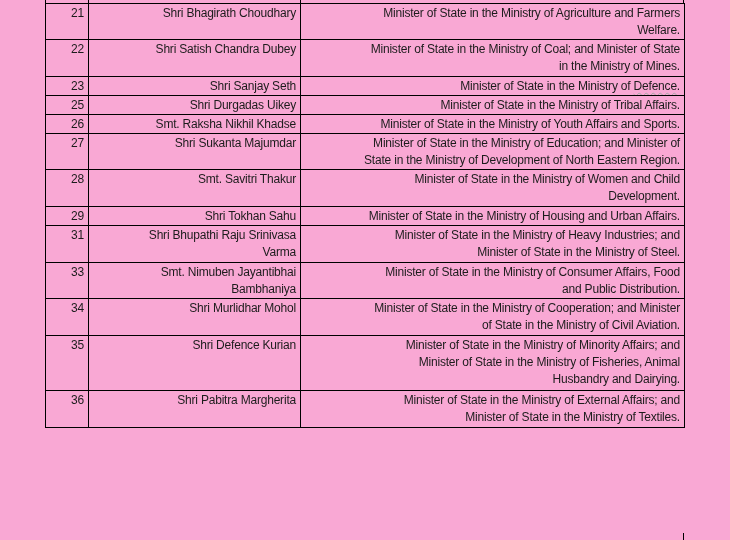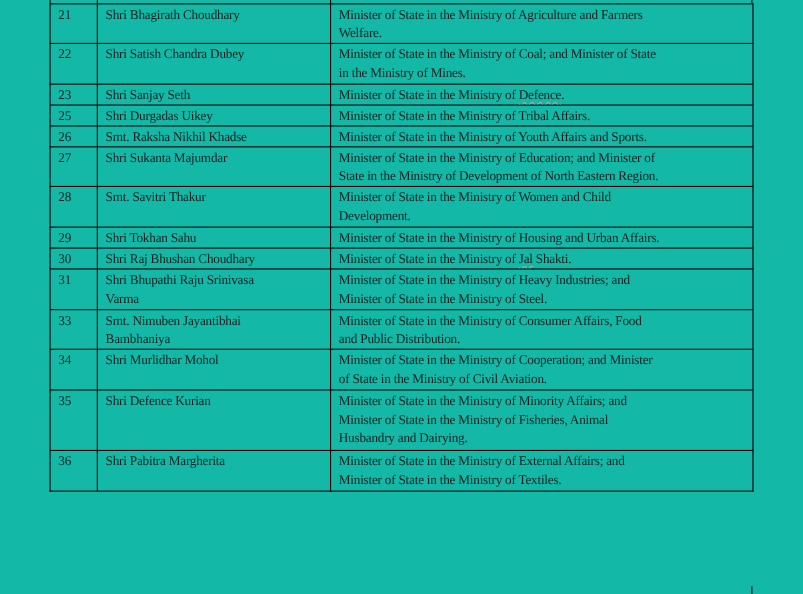--- a/index.html
+++ b/index.html
@@ -1,21 +1,22 @@
 <!DOCTYPE html>
 <html><head>
 <meta charset="utf-8">
 <style>
   html,body{margin:0;padding:0;background:#ffffff;}
   .page{
     position:relative;
     width:730px;height:540px;
-    background:#14b8a6;
+    background:#f9a8d4;
     overflow:hidden;
-    font-family:Liberation Serif, serif;
+    font-family:Liberation Sans, sans-serif;
+    text-align:right;
   }
   table.ministers{
     position:absolute;
     left:45px;top:3px;
     width:639px;
     border-collapse:collapse;
     table-layout:fixed;
   }
   table.ministers td{
     border:1px solid #000000;
@@ -95,25 +96,20 @@
         <td class="num">28</td>
         <td>Smt. Savitri Thakur</td>
         <td>Minister of State in the Ministry of Women and Child
 Development.</td>
       </tr>
       <tr style="height:18px">
         <td class="num">29</td>
         <td>Shri Tokhan Sahu</td>
         <td>Minister of State in the Ministry of Housing and Urban Affairs.</td>
       </tr>
-      <tr style="height:18px">
-        <td class="num">30</td>
-        <td>Shri Raj Bhushan Choudhary</td>
-        <td><span>Minister of State in the Ministry of </span><span class="sq">Jal</span><span> Shakti.</span></td>
-      </tr>
       <tr style="height:37px">
         <td class="num">31</td>
         <td>Shri Bhupathi Raju Srinivasa
 Varma</td>
         <td>Minister of State in the Ministry of Heavy Industries; and
 Minister of State in the Ministry of Steel.</td>
       </tr>
       <tr style="height:36px">
         <td class="num">33</td>
         <td>Smt. Nimuben Jayantibhai

